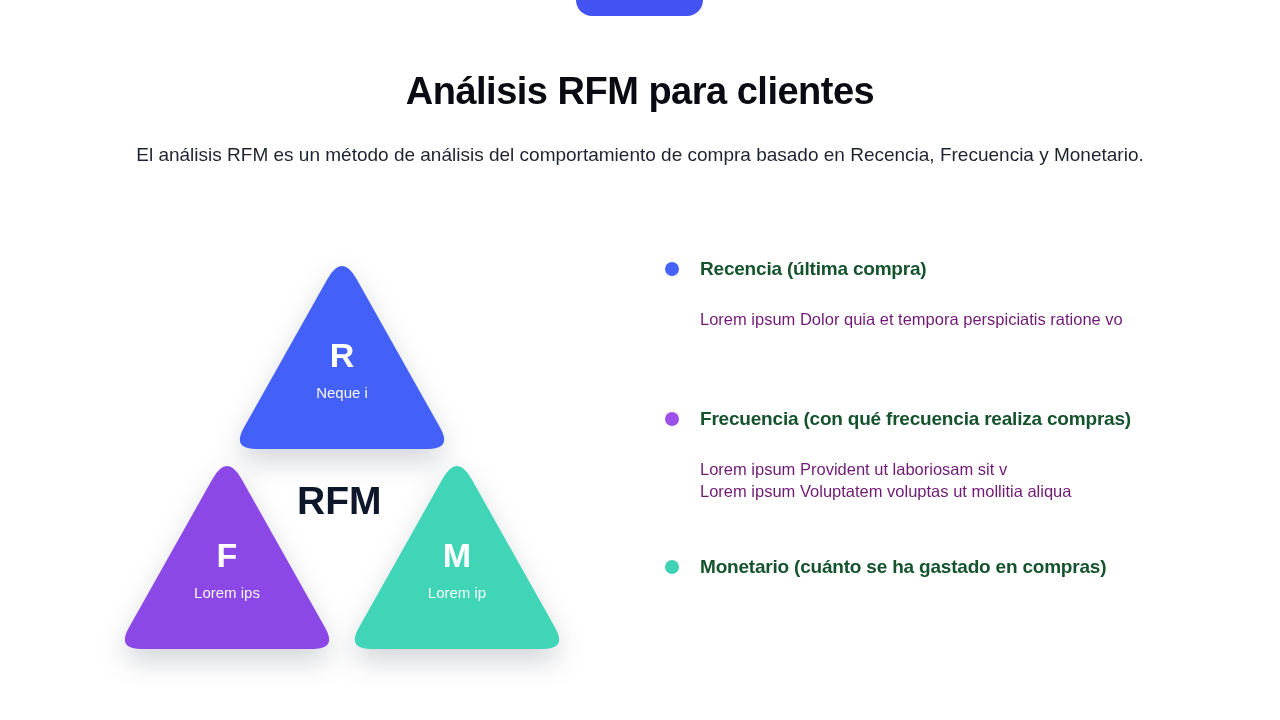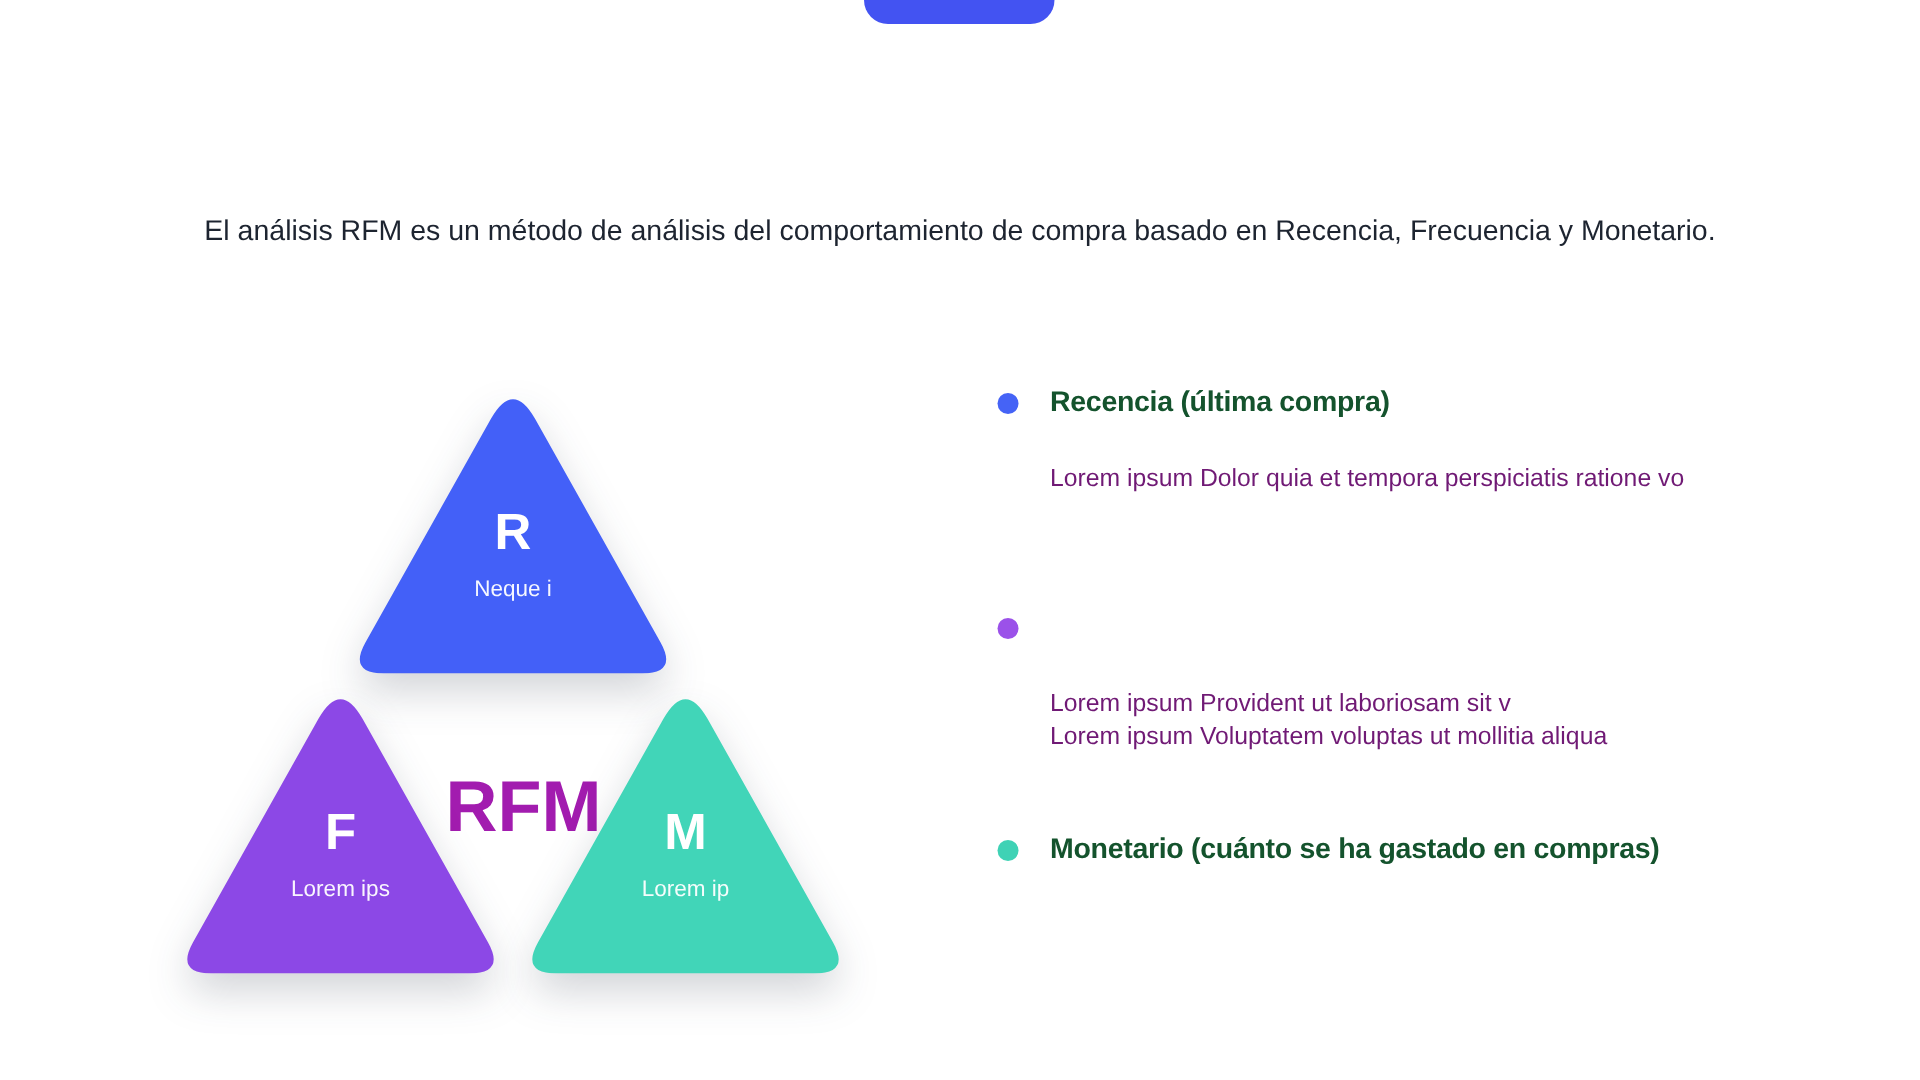--- a/index.html
+++ b/index.html
@@ -35,25 +35,24 @@
     text-align: center;
     font-size: 19px;
     color: #1d2430;
   }
 
   
   .diagram { position: absolute; left: 0; top: 0; width: 640px; height: 720px; }
   .watermark {
     position: absolute;
     left: 297px; top: 479px;
-    font-size: 48px;
+    font-size: 39px;
     font-weight: 700;
     letter-spacing: 0px;
-    color: #a21caf;
-    margin-top: 32px;
+    color: #0f172a;
   }
   .triangle {
     position: absolute;
     width: 220px; height: 196px;
   }
   .triangle svg { display: block; width: 220px; height: 196px; }
   .tri-r { left: 232px; top: 253px; }
   .tri-f { left: 117px; top: 453px; }
   .tri-m { left: 347px; top: 453px; }
   .tri-shadow { filter: drop-shadow(0 12px 14px rgba(30, 41, 59, 0.20)); }
@@ -93,20 +92,21 @@
     color: #701a75;
   }
 </style>
 </head>
 <body>
 
 <div class="page">
 
   <div class="top-pill" style="background: rgb(67, 83, 242);"></div>
 
+  <h1 class="page-title">Análisis RFM para clientes</h1>
   <p class="page-subtitle">El análisis RFM es un método de análisis del comportamiento de compra basado en Recencia, Frecuencia y Monetario.</p>
 
   <div class="diagram">
 
     <div class="watermark">RFM</div>
 
     <div class="triangle tri-r">
       <svg class="tri-shadow" viewBox="0 0 220 196">
         <path d="M95.3 26.2 Q110 0 124.7 26.2 L208.3 175.1 Q220 196 196 196 L24 196 Q0 196 11.7 175.1 Z" fill="#4360f8"></path>
       </svg>
@@ -146,20 +146,21 @@
         <span class="feature-title">Recencia (última compra)</span>
       </div>
       <div class="feature-body">
         <div>Lorem ipsum Dolor quia et tempora perspiciatis ratione vo</div>
       </div>
     </div>
 
     <div class="feature feature-2">
       <div class="feature-head">
         <span class="dot" style="background: rgb(155, 81, 233);"></span>
+        <span class="feature-title">Frecuencia (con qué frecuencia realiza compras)</span>
       </div>
       <div class="feature-body">
         <div>Lorem ipsum Provident ut laboriosam sit v</div>
         <div>Lorem ipsum Voluptatem voluptas ut mollitia aliqua</div>
       </div>
     </div>
 
     <div class="feature feature-3">
       <div class="feature-head">
         <span class="dot" style="background: rgb(63, 210, 181);"></span>

